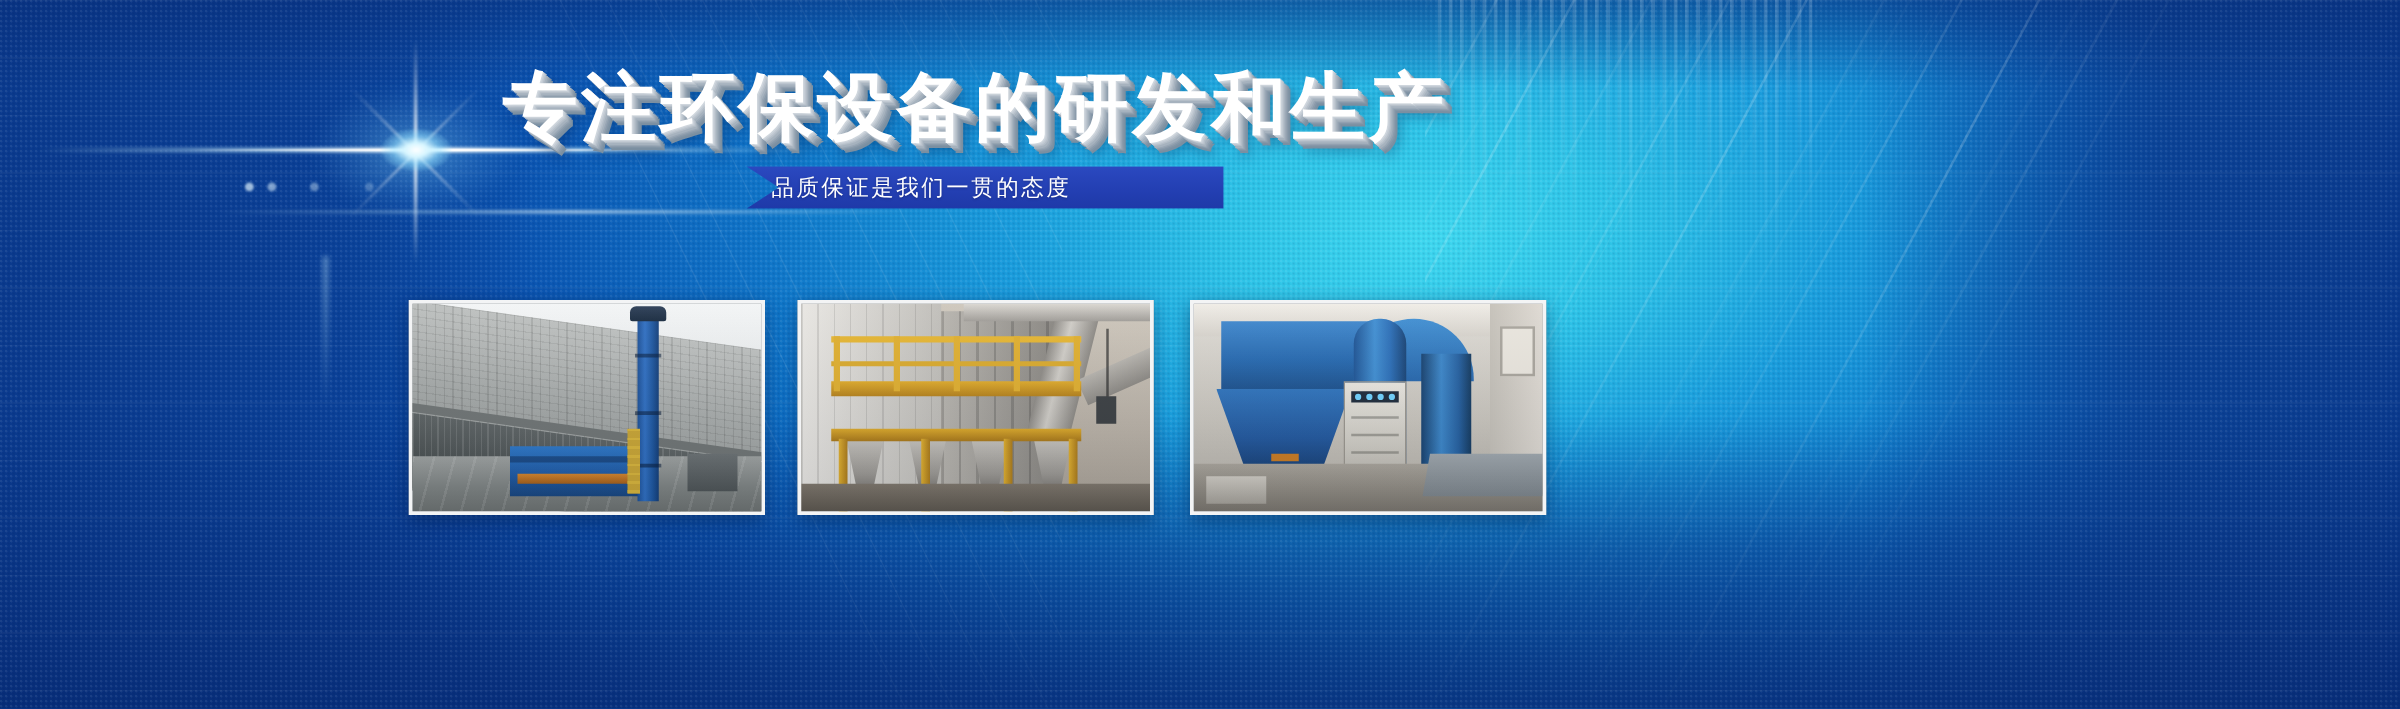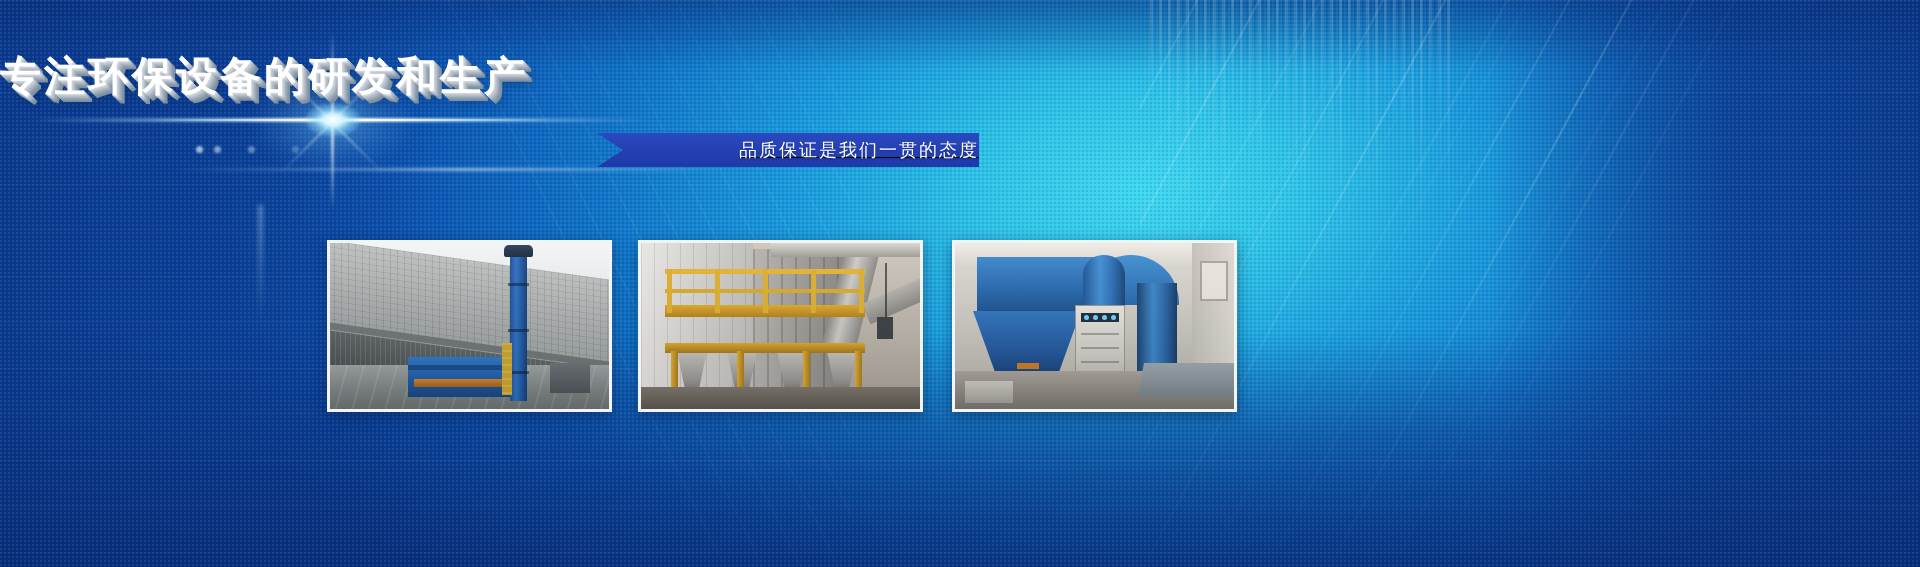--- a/index.html
+++ b/index.html
@@ -81,36 +81,35 @@
     background:linear-gradient(90deg,rgba(190,235,255,0),rgba(215,245,255,.45) 35%,rgba(235,250,255,.75) 52%,rgba(190,235,255,0));filter:blur(1.4px);opacity:.8;}
   .softdots{position:absolute;left:196px;top:146px;width:120px;height:12px;}
   .softdots i{position:absolute;top:0;width:7px;height:7px;border-radius:50%;background:rgba(225,245,255,.8);filter:blur(1px);}
   .vbeam{position:absolute;left:258px;top:205px;width:5px;height:120px;
     background:linear-gradient(180deg,rgba(200,240,255,.55),rgba(200,240,255,0));filter:blur(2px);opacity:.65;}
 
   
   .content{position:absolute;left:0;top:0;width:1920px;height:567px;}
 
   .headline{
-    position:absolute;left:0;top:56px;width:1560px;text-align:left;
-    font-size:41px;font-weight:bold;letter-spacing:3px;line-height:1;
+    position:absolute;left:0;top:56px;width:1560px;text-align:center;
+    font-size:60px;font-weight:bold;letter-spacing:3px;line-height:1;
     color:#ffffff;white-space:nowrap;
     text-shadow:
       1px 1px 0 #cfd6dd, 2px 2px 0 #c2cad3, 3px 3px 0 #b4bec8,
       4px 4px 0 #a6b2be, 5px 5px 0 #98a6b4, 6px 6px 0 #8b9bab,
       7px 7px 0 #8194a5, 8px 8px 0 #7b8fa1, 9px 10px 10px rgba(3,30,80,.45);
   }
 
   .ribbon{
     position:absolute;left:597px;top:133px;width:382px;height:34px;
     background:linear-gradient(180deg,#2b49c0 0%,#2440b4 50%,#1e39a8 100%);
     clip-path:polygon(0 0, 382px 0, 382px 34px, 0 34px, 26px 17px);
-    display:flex;align-items:center;justify-content:flex-end;
+    display:flex;align-items:center;justify-content:flex-start;
     box-shadow:0 2px 6px rgba(4,26,70,.35);
-    text-decoration:underline;
   }
   .ribbon-text{
     font-size:18px;color:#ffffff;letter-spacing:2px;white-space:nowrap;
     padding-left:20px;text-shadow:0 1px 2px rgba(0,0,0,.25);
   }
 
   .subline{
     position:absolute;left:0;top:178px;width:1560px;text-align:center;
     font-size:25px;color:#ffffff;letter-spacing:4px;white-space:nowrap;
     text-shadow:0 2px 6px rgba(5,35,95,.55);

